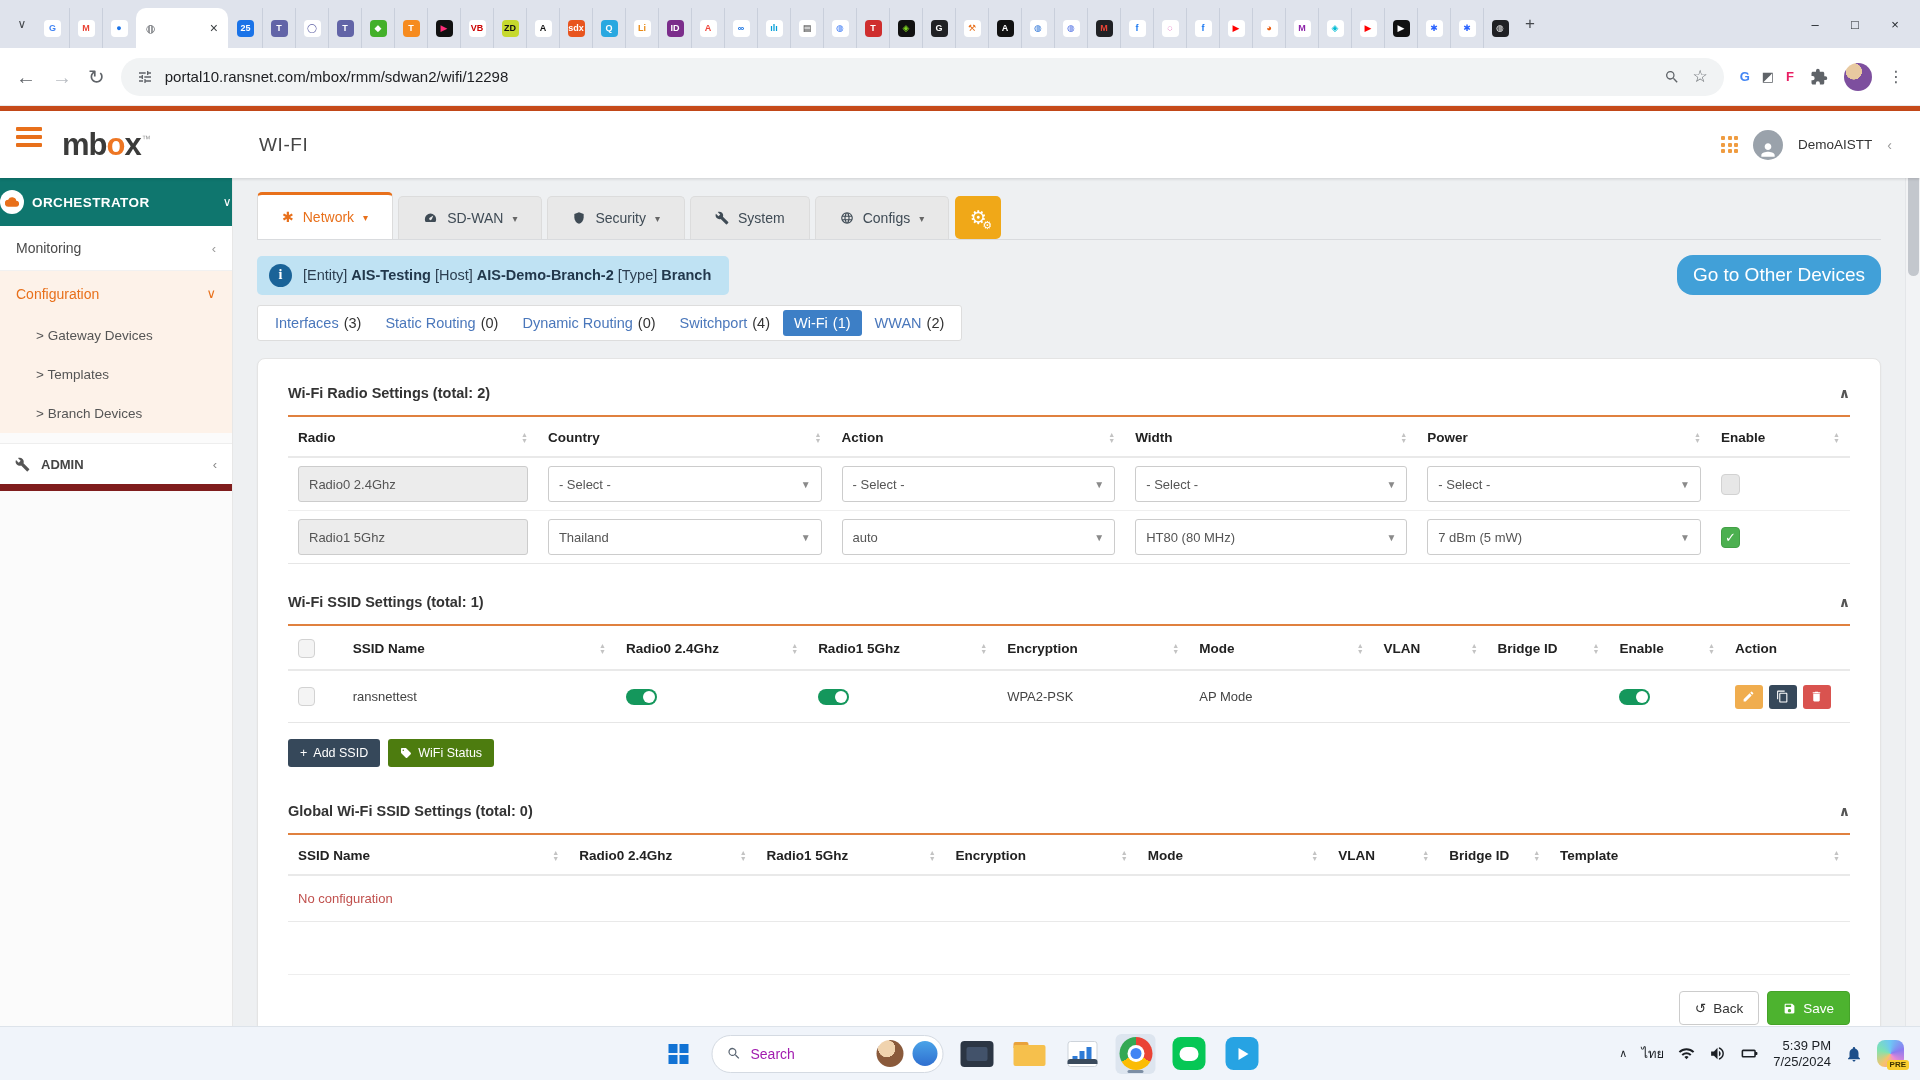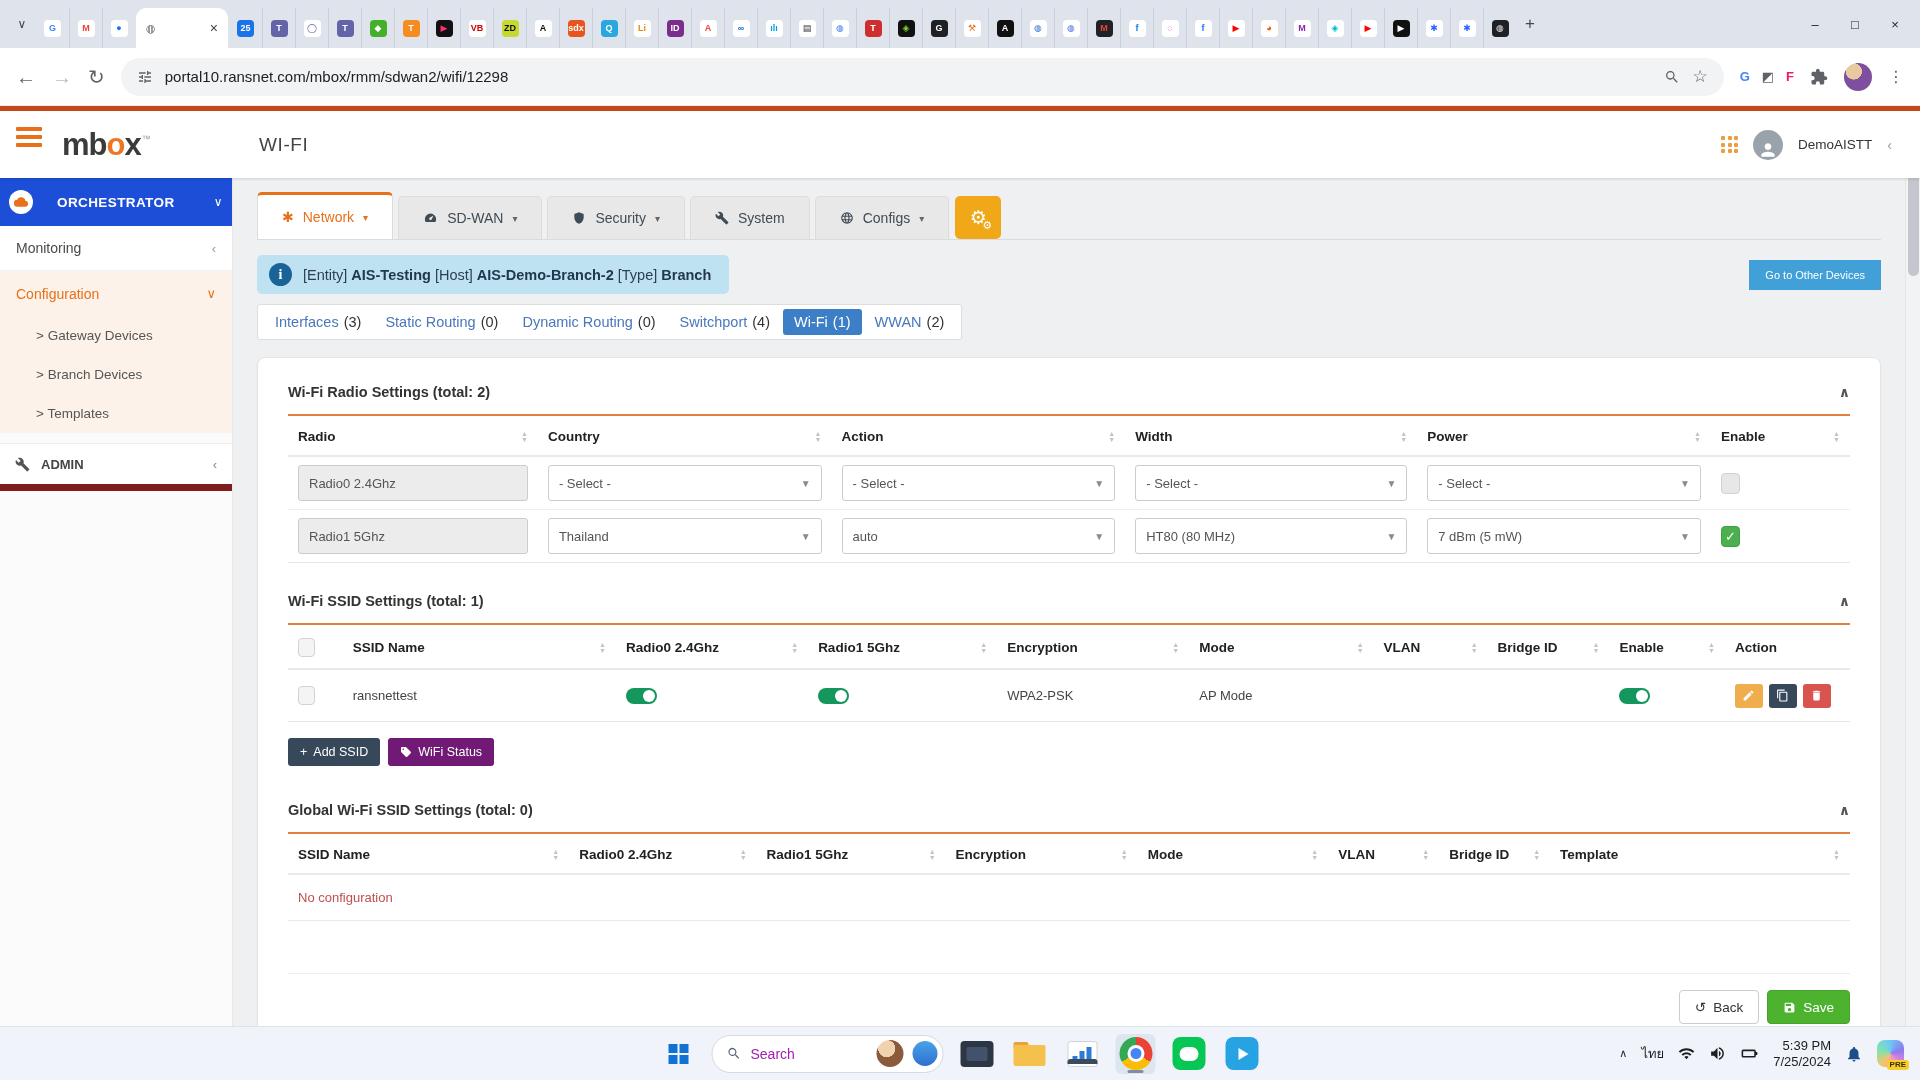--- a/index.html
+++ b/index.html
@@ -60,22 +60,22 @@
   .waffle{display:grid;grid-template-columns:repeat(3,4px);grid-gap:2.5px}
   .waffle i{width:4px;height:4px;border-radius:1px;background:#ef9c41}
   .uavatar{width:30px;height:30px;border-radius:50%;background:#9aa2ab;display:flex;
     align-items:flex-end;justify-content:center;overflow:hidden;color:#fff}
   .uname{font-size:13.5px;color:#333}
   .hchev{color:#9a9a9a;font-size:14px}
 
   
   .sidebar{position:absolute;top:178px;left:0;width:233px;bottom:54px;background:#fbfbfb;
     border-right:1px solid #e7e7e7;z-index:2}
-  .sb-head{height:48px;background:#1d4ed8;color:#fff;display:flex;align-items:center;gap:24px;
-    padding:0 9px;font-size:13.5px;font-weight:bold;letter-spacing:.4px}
+  .sb-head{height:48px;background:#0f766e;color:#fff;display:flex;align-items:center;gap:8px;
+    padding:0 0;font-size:13.5px;font-weight:bold;letter-spacing:.4px}
   .cloudball{width:24px;height:24px;border-radius:50%;background:#fff;display:flex;
     align-items:center;justify-content:center;color:#e8701b}
   .sb-head .chev{margin-left:auto;font-size:12px;font-weight:normal}
   .sb-item{height:45px;display:flex;align-items:center;padding:0 16px;font-size:14px;
     color:#4a4a4a;background:#fff;border-bottom:1px solid #f1f1f1}
   .sb-item .chev{margin-left:auto;color:#999;font-size:13px}
   .sb-item.config{background:#fdf2e9;color:#e8701b;border-bottom:none}
   .sb-item.config .chev{color:#e8701b}
   .sb-sub{height:39px;display:flex;align-items:center;padding-left:36px;font-size:13.5px;
     color:#555;background:#fdf2e9}
@@ -96,22 +96,22 @@
   .gearbtn{height:43px;width:46px;background:#f0a818;border-radius:5px;display:flex;
     align-items:center;justify-content:center;color:#fff;font-size:19px;position:relative;margin-left:1px}
   .gearbtn em{position:absolute;font-size:11px;right:9px;bottom:7px}
 
   .bannerrow{margin-top:15px;display:flex;align-items:center}
   .banner{background:#bfe2f3;border-radius:5px;padding:8px 18px 8px 12px;display:flex;
     align-items:center;gap:11px;font-size:14.5px;color:#2c3e50}
   .infoball{width:23px;height:23px;border-radius:50%;background:#1a6398;color:#fff;display:flex;
     align-items:center;justify-content:center;font-size:14px;font-weight:bold;font-family:"Liberation Serif",serif}
   .banner b{color:#22384c}
-  .gobtn{margin-left:auto;background:#41a0d8;color:#fff;font-size:11px;padding:9px 16px;
-    border-radius:0;cursor:default}
+  .gobtn{margin-left:auto;background:#41a0d8;color:#fff;font-size:19px;padding:9px 16px;
+    border-radius:16px;cursor:default}
 
   .subtabs{margin-top:10px;display:inline-flex;align-items:center;background:#fff;
     border:1px solid #ddd;border-radius:3px;padding:4px 6px;gap:2px;font-size:14.5px}
   .subtab{padding:5px 11px;color:#4a77bb;display:flex;gap:5px;border-radius:3px}
   .subtab .cnt{color:#333}
   .subtab.active{background:#3d7fc6;color:#fff}
   .subtab.active .cnt{color:#fff}
 
   .card{margin-top:17px;background:#fff;border:1px solid #e4e4e4;border-radius:8px;
     padding:26px 30px 20px 30px;box-shadow:0 1px 2px rgba(0,0,0,.05)}
@@ -167,21 +167,21 @@
   .toggle::after{content:"";position:absolute;right:2px;top:2px;width:12px;height:12px;
     border-radius:50%;background:#fff}
   .abtn{width:28px;height:24px;border-radius:3px;display:inline-flex;align-items:center;
     justify-content:center;color:#fff;margin-right:6px}
   .abtn.edit{background:#f0ad4e}.abtn.copy{background:#36485a}.abtn.del{background:#d9534f}
 
   .btnrow{display:flex;gap:8px;margin:16px 0 6px 0}
   .smbtn{color:#fff;font-size:12.5px;padding:7px 12px;border-radius:3px;display:flex;gap:6px;
     align-items:center}
   .addbtn{background:#36485a}
-  .statusbtn{background:#701a75}
+  .statusbtn{background:#4d7c0f}
   .seq{height:30px}
   .nocfg{color:#c0504d;font-size:13px;padding:15px 10px;border-bottom:1px solid #e9e9e9}
   .gspacer{height:26px}
 
   .cardfooter{border-top:1px solid #eee;margin-top:26px;padding-top:16px;display:flex;
     justify-content:flex-end;gap:8px}
   .backbtn{border:1px solid #ccc;background:#fff;color:#333;padding:8px 15px;border-radius:4px;
     font-size:13.5px;display:flex;gap:7px;align-items:center}
   .savebtn{background:#4db32f;color:#fff;border:1px solid #45a329;padding:8px 15px;border-radius:4px;
     font-size:13.5px;display:flex;gap:7px;align-items:center}
@@ -524,24 +524,24 @@
       <span class="chev">‹</span>
   </div>
   <div class="sb-item config">
     <span>Configuration</span>
       <span class="chev">∨</span>
   </div>
   <div class="sb-sub">
       <span>&gt; Gateway Devices</span>
     </div>
   <div class="sb-sub">
+      <span>&gt; Templates</span>
+    </div>
+  <div class="sb-sub">
       <span>&gt; Branch Devices</span>
-    </div>
-  <div class="sb-sub">
-      <span>&gt; Templates</span>
     </div>
   <div class="sb-admin">
     <svg width="15" height="15" fill="#555">
         <use href="#i-wrench"></use>
       </svg>
     <span>ADMIN</span>
     <span class="chev">‹</span>
   </div>
 </div>
 

